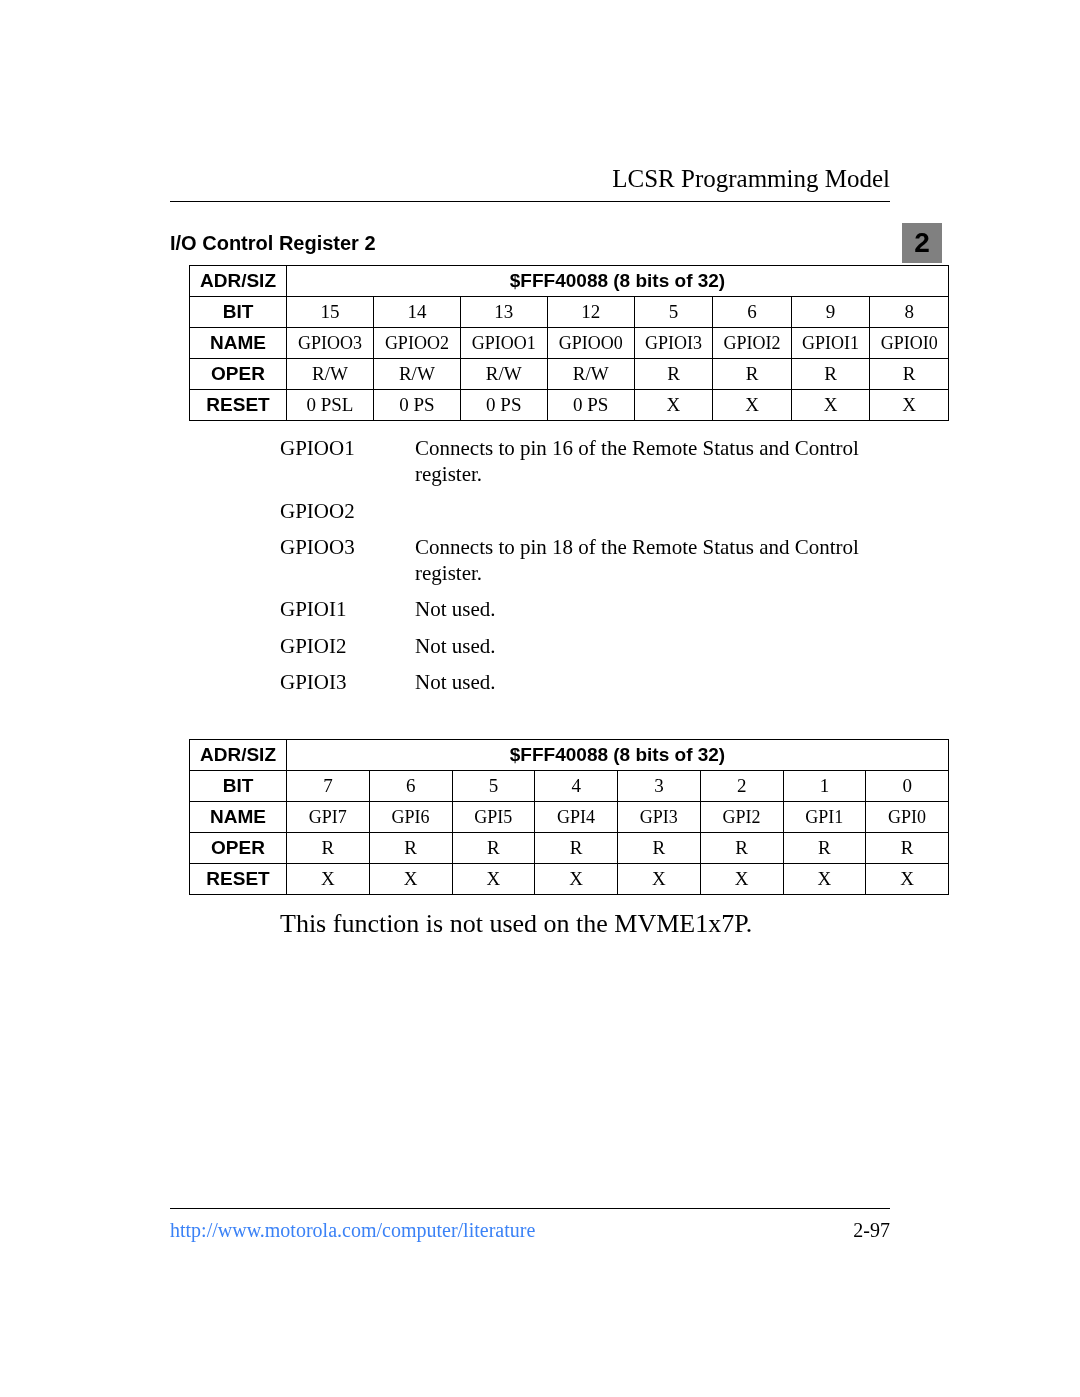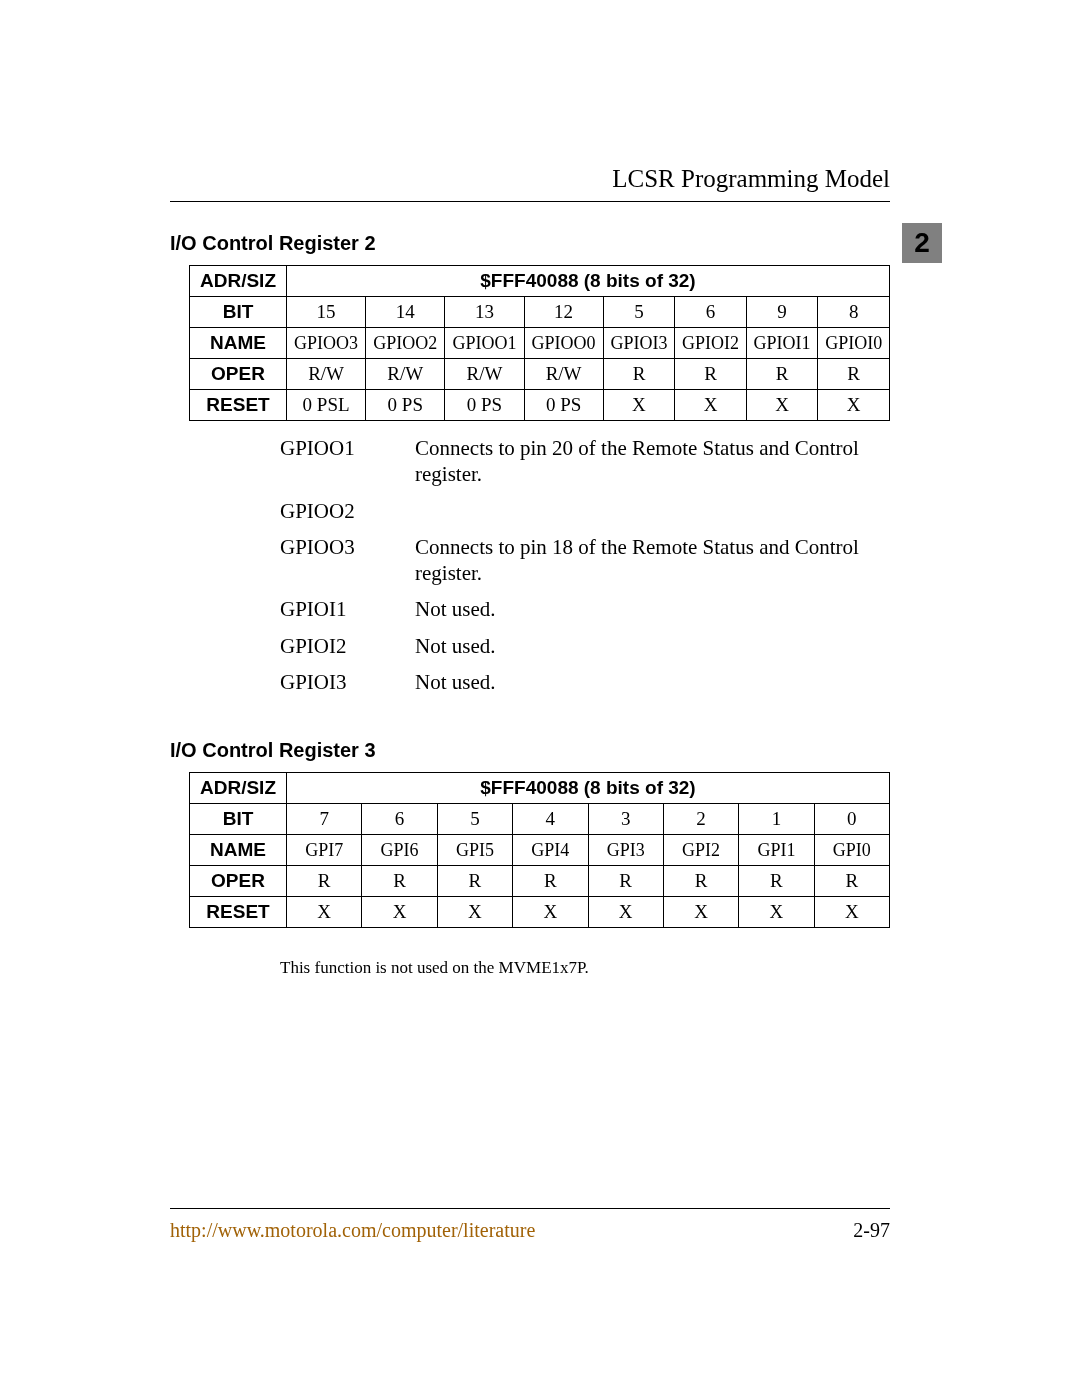--- a/index.html
+++ b/index.html
@@ -43,21 +43,21 @@
     background: #808080;
     color: #000;
     font-family: Arial, Helvetica, sans-serif;
     font-weight: bold;
     font-size: 28px;
     text-align: center;
     line-height: 40px;
   }
   table.reg {
     border-collapse: collapse;
-    width: 701px;
+    width: 760px;
     margin-left: 19px;
     font-size: 19px;
   }
   table.reg th, table.reg td {
     border: 1.5px solid #000;
     padding: 2px 4px;
     text-align: center;
     vertical-align: middle;
     height: 26px;
   }
@@ -84,22 +84,22 @@
   }
   .desc-term {
     width: 135px;
     flex-shrink: 0;
   }
   .desc-def {
     flex: 1;
   }
   .caption {
     margin-left: 110px;
-    margin-top: 30px;
-    font-size: 17px;
+    margin-top: 14px;
+    font-size: 26px;
   }
   .sec3 {
     margin-top: 44px;
   }
   .footer {
     position: absolute;
     left: 170px;
     bottom: 155px;
     width: 720px;
   }
@@ -107,21 +107,21 @@
     border: none;
     border-top: 1.5px solid #000;
     margin: 0 0 10px 0;
   }
   .footer-row {
     display: flex;
     justify-content: space-between;
     font-size: 20px;
   }
   .footer-row a {
-    color: #a16207;
+    color: #3b82f6;
     text-decoration: none;
   }
 </style>
 </head>
 <body>
 
 <div class="chapter-tab">2</div>
 
 <div class="page">
   <div class="running-head">LCSR Programming Model</div>
@@ -178,21 +178,21 @@
       <td>X</td>
       <td>X</td>
       <td>X</td>
     </tr>
   </tbody>
     </table>
 
   <div class="desc-block">
     <div class="desc-row">
       <div class="desc-term">GPIOO1</div>
-      <div class="desc-def">Connects to pin 20 of the Remote Status and Control register.</div>
+      <div class="desc-def">Connects to pin 16 of the Remote Status and Control register.</div>
     </div>
     <div class="desc-row">
       <div class="desc-term">GPIOO2</div>
     </div>
     <div class="desc-row">
       <div class="desc-term">GPIOO3</div>
       <div class="desc-def">Connects to pin 18 of the Remote Status and Control register.</div>
     </div>
     <div class="desc-row">
       <div class="desc-term">GPIOI1</div>
@@ -202,21 +202,20 @@
       <div class="desc-term">GPIOI2</div>
       <div class="desc-def">Not used.</div>
     </div>
     <div class="desc-row">
       <div class="desc-term">GPIOI3</div>
       <div class="desc-def">Not used.</div>
     </div>
   </div>
 
   <div class="sec3">
-    <div class="section-title">I/O Control Register 3</div>
 
     <table class="reg">
       <tbody>
           <tr>
         <th class="rowhdr">ADR/SIZ</th>
         <td class="addr" colspan="8">$FFF40088 (8 bits of 32)</td>
       </tr>
       <tr>
         <th class="rowhdr">BIT</th>
         <td>7</td>

